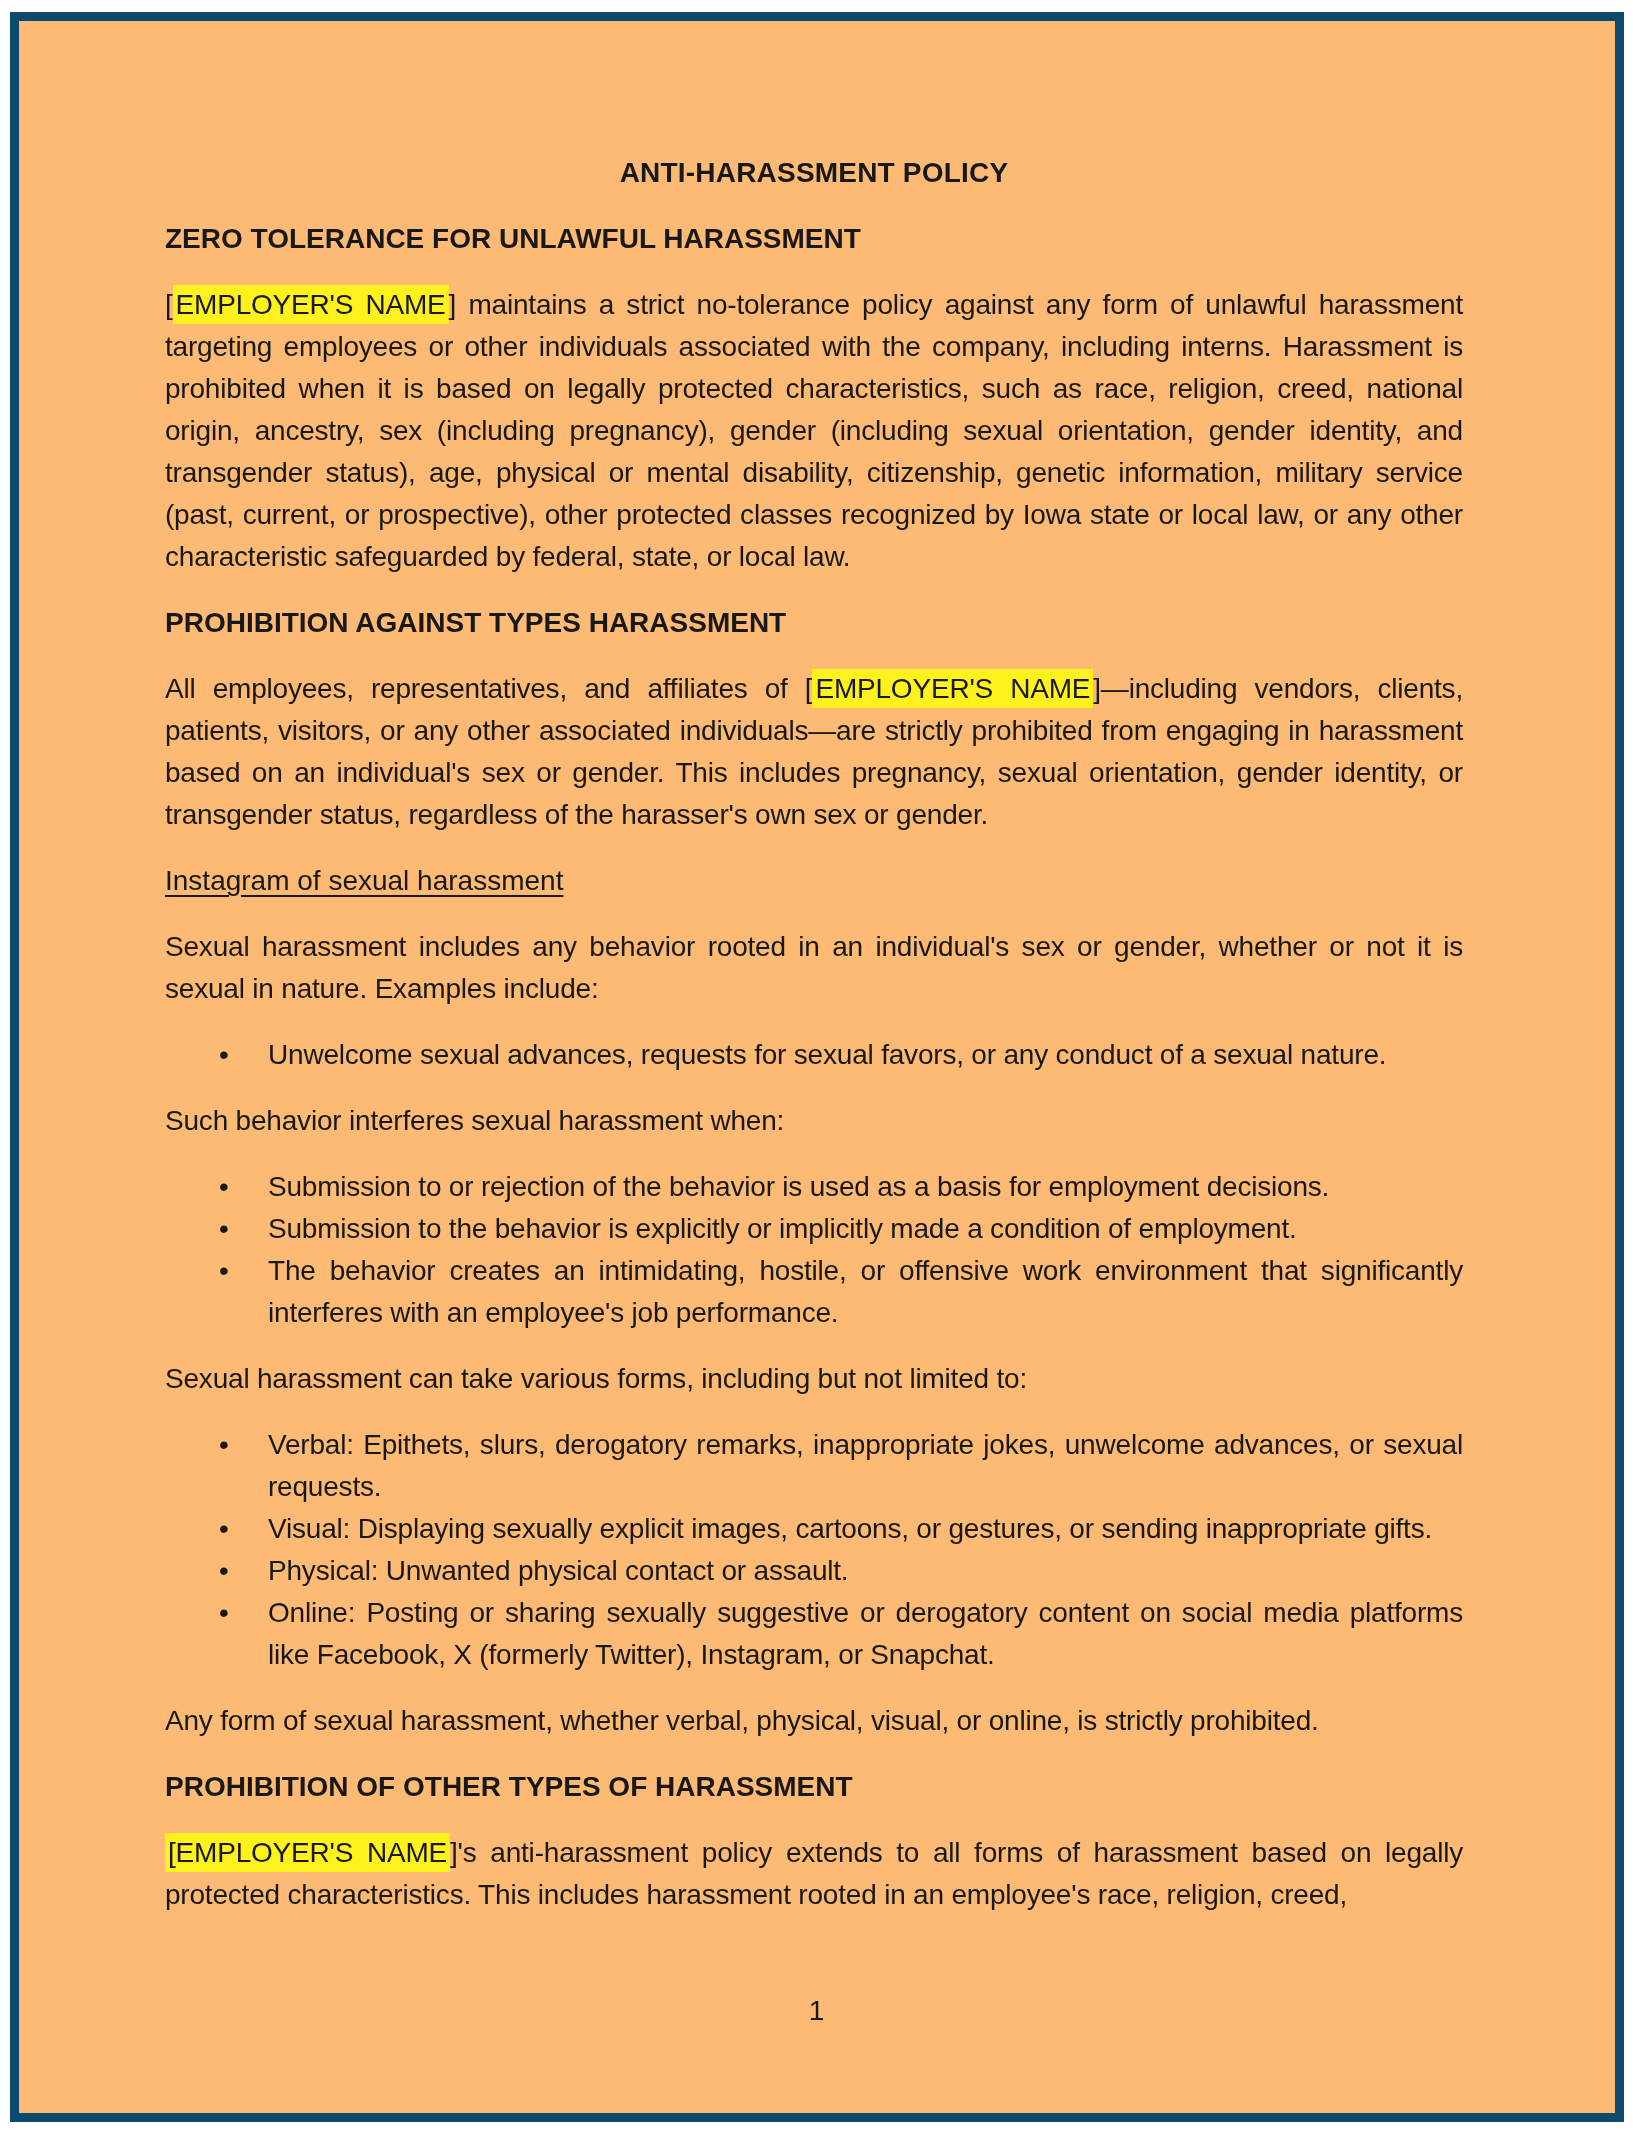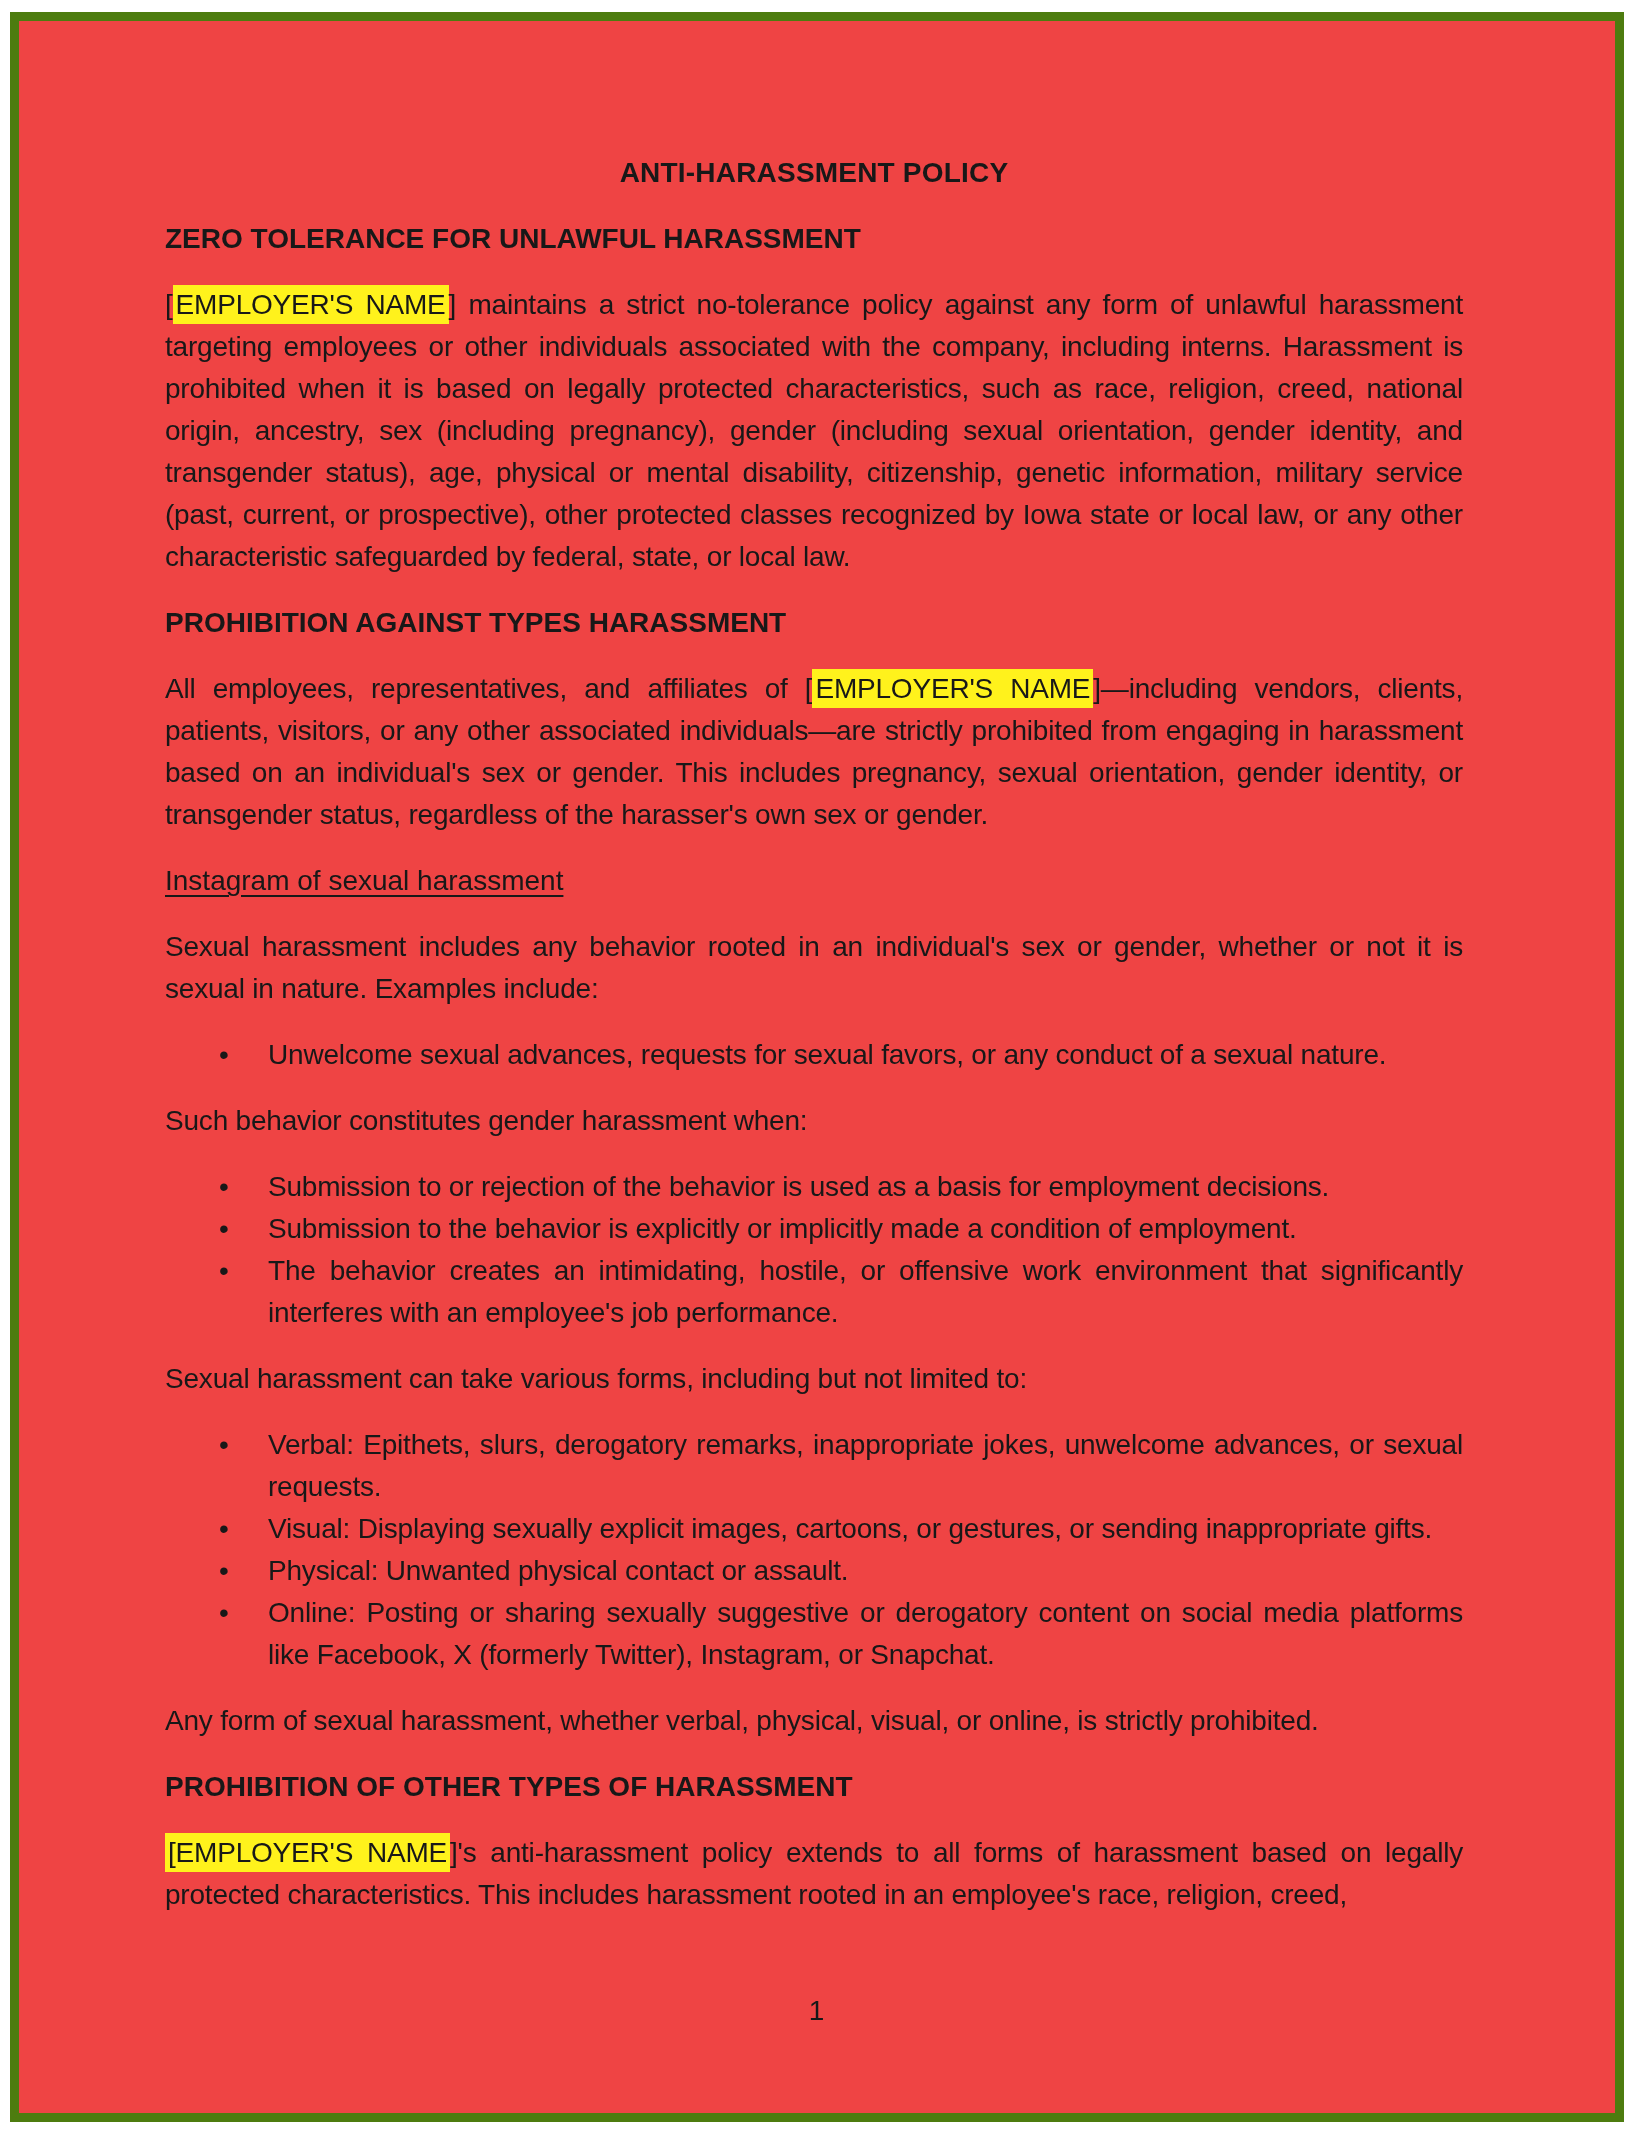--- a/index.html
+++ b/index.html
@@ -9,22 +9,22 @@
     background: #ffffff;
     font-family: "Liberation Sans", "DejaVu Sans", sans-serif;
     color: #181818;
     position: relative;
     overflow: hidden;
   }
   .frame {
     position: absolute;
     left: 10px; top: 12px;
     width: 1614px; height: 2110px;
-    border: 9px solid #4d7c0f;
-    background: #ef4444;
+    border: 9px solid #0c4a6e;
+    background: #fdba74;
   }
   .content { padding: 131px 152px 0 146px; }
   .title {
     font-size: 28px; line-height: 42px; font-weight: 700;
     text-align: center; margin: 0 0 24px 0; letter-spacing: 0.2px;
   }
   .h {
     font-size: 28px; line-height: 42px; font-weight: 700;
     margin: 0 0 24px 0;
   }
@@ -72,21 +72,21 @@
       <p class="para"><span>All employees, representatives, and affiliates of [</span><mark class="hl">EMPLOYER'S NAME</mark><span>]—including vendors, clients, patients, visitors, or any other associated individuals—are strictly prohibited from engaging in harassment based on an individual's sex or gender. This includes pregnancy, sexual orientation, gender identity, or transgender status, regardless of the harasser's own sex or gender.</span></p>
 
       <h3 class="underl">Instagram of sexual harassment</h3>
 
       <p class="para">Sexual harassment includes any behavior rooted in an individual's sex or gender, whether or not it is sexual in nature. Examples include:</p>
 
       <ul class="doc-list">
         <li>Unwelcome sexual advances, requests for sexual favors, or any conduct of a sexual nature.</li>
       </ul>
 
-      <p class="para">Such behavior constitutes gender harassment when:</p>
+      <p class="para">Such behavior interferes sexual harassment when:</p>
 
       <ul class="doc-list">
         <li>Submission to or rejection of the behavior is used as a basis for employment decisions.</li>
         <li>Submission to the behavior is explicitly or implicitly made a condition of employment.</li>
         <li>The behavior creates an intimidating, hostile, or offensive work environment that significantly interferes with an employee's job performance.</li>
       </ul>
 
       <p class="para">Sexual harassment can take various forms, including but not limited to:</p>
 
       <ul class="doc-list">

